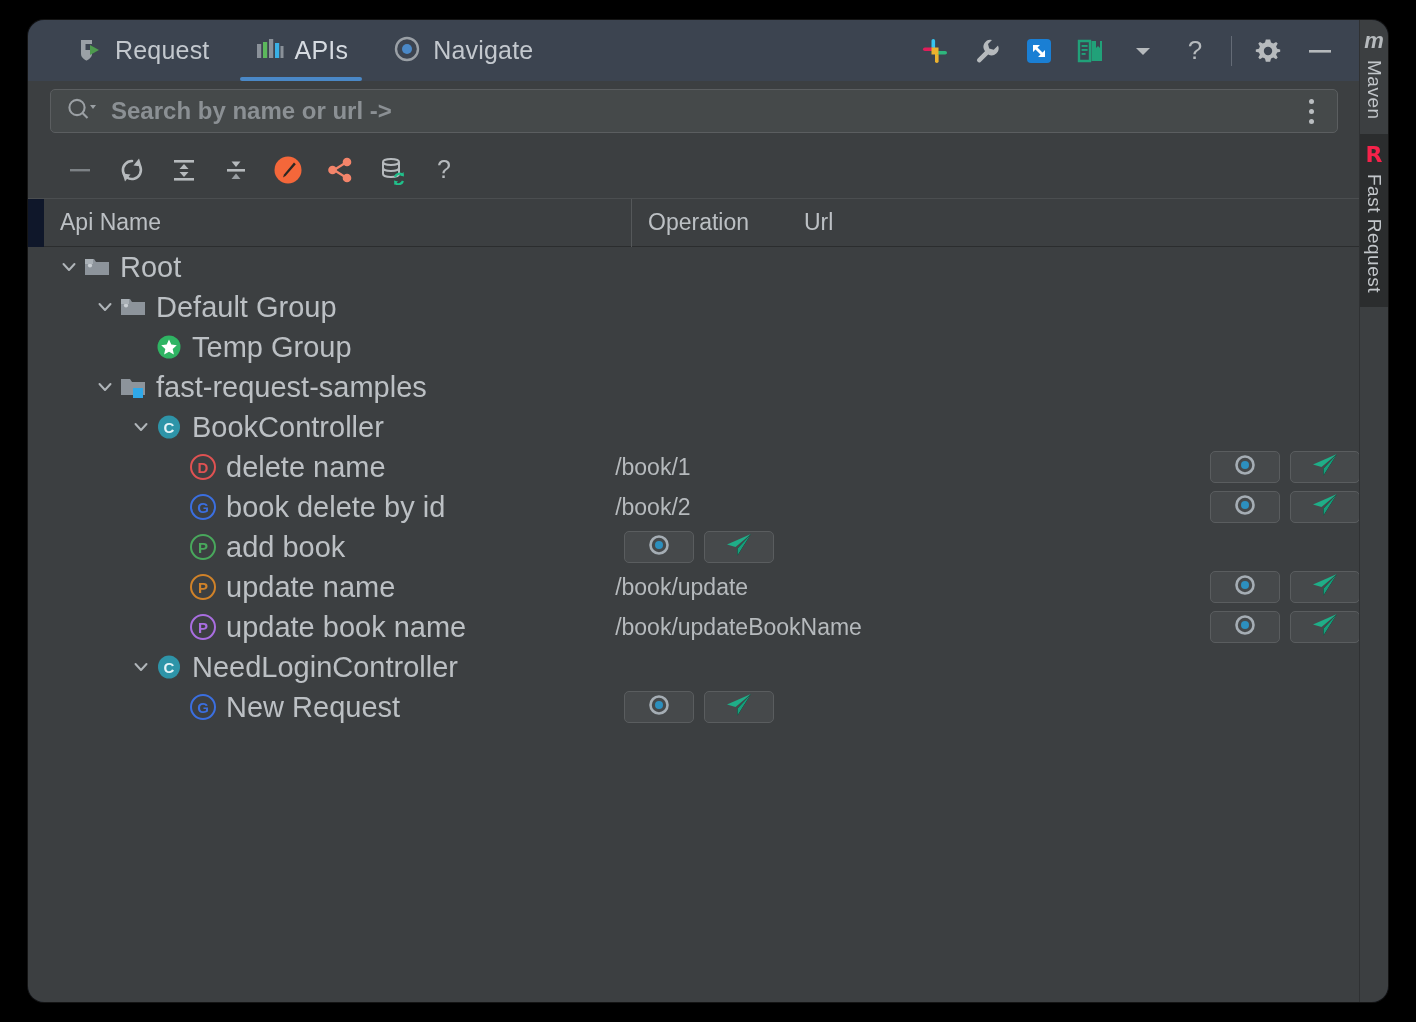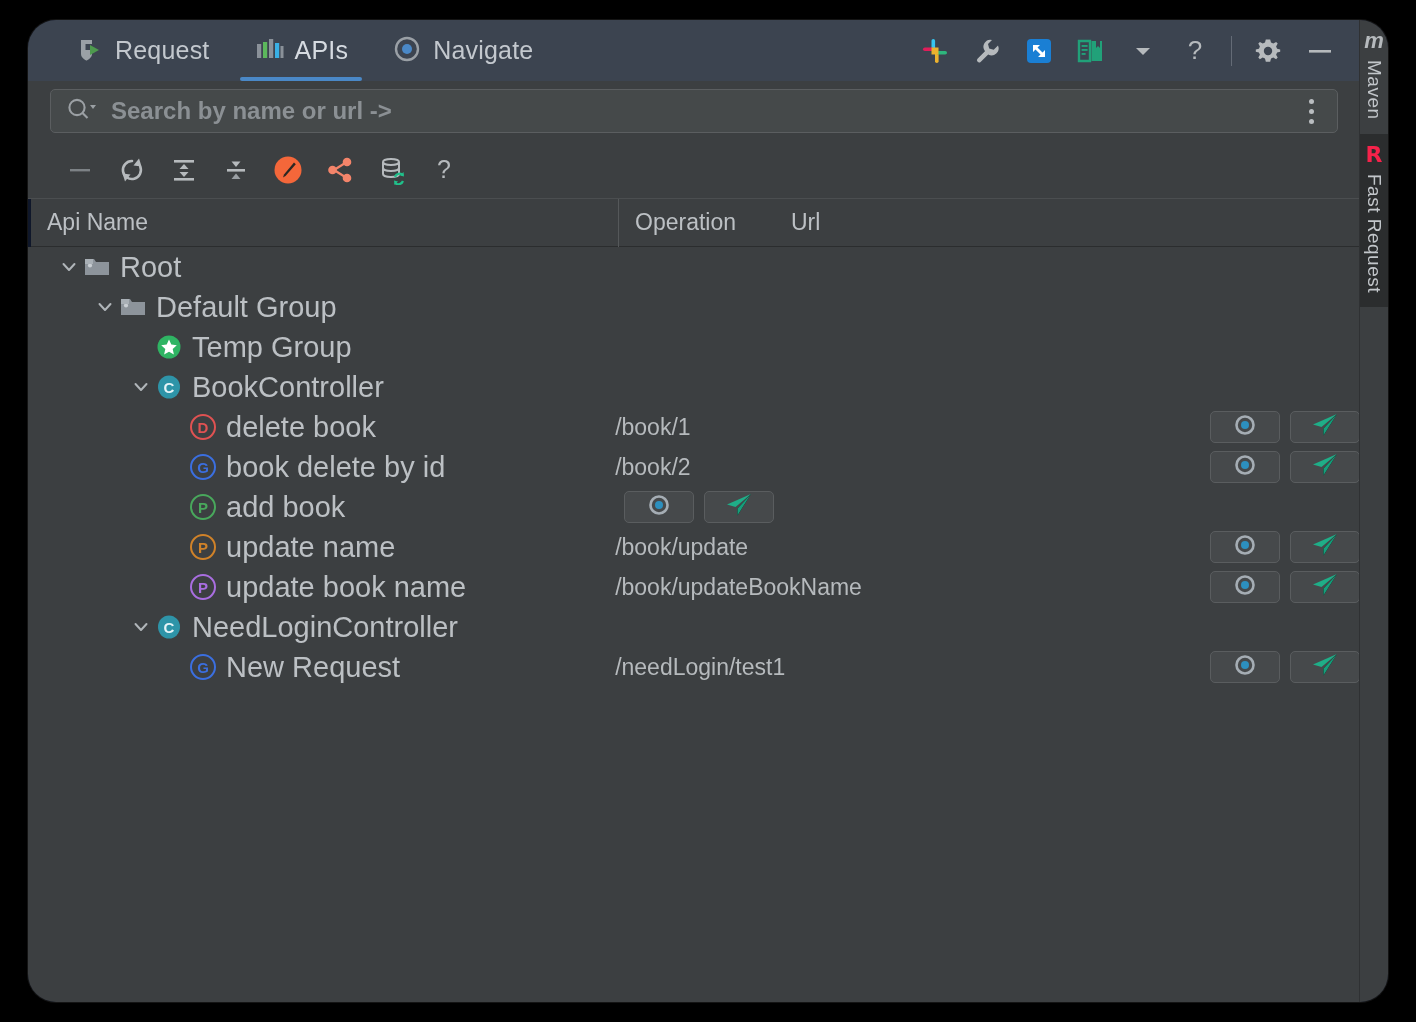--- a/index.html
+++ b/index.html
@@ -19,21 +19,21 @@
     background: #000000;
   }
 
   
   .window {
     position: absolute;
     left: 28px;
     top: 20px;
     width: 1360px;
     height: 982px;
-    border-radius: 28px;
+    border-radius: 16px;
     overflow: hidden;
     background: #0f172a;
     box-shadow: 0 0 0 1px #141414;
   }
 
   
   .tabbar {
     position: absolute;
     left: 0;
     top: 0;
@@ -170,21 +170,21 @@
     height: 50px;
     display: flex;
     align-items: center;
     justify-content: center;
     cursor: default;
   }
 
   
   .thead {
     position: absolute;
-    left: 3px;
+    left: 16px;
     top: 179px;
     width: 1332px;
     height: 48px;
     background: #3c3f41;
     border-bottom: 1px solid #2b2d2e;
     display: flex;
     align-items: center;
     box-sizing: border-box;
   }
   .th {
@@ -585,20 +585,38 @@
                 <circle cx="14" cy="14" r="11.5" fill="#2fb463"></circle>
                 <path d="M14 6.5 L16.3 11.6 L21.8 12.2 L17.7 16 L18.9 21.5 L14 18.7 L9.1 21.5 L10.3 16 L6.2 12.2 L11.7 11.6 Z" fill="#ffffff"></path>
               </svg>
             </span>
             <span class="row-label">Temp Group</span>
           </div>
           <div class="urlcell"></div>
           <div class="opcell"></div>
         </div>
         <div class="row">
+          <div class="namecell" style="padding-left: 64px;">
+            <span class="chev">
+              <svg width="20" height="20" viewBox="0 0 20 20">
+                <path d="M4.5 7 L10 13 L15.5 7" fill="none" stroke="#b0b5b9" stroke-width="2" stroke-linecap="round" stroke-linejoin="round"></path>
+              </svg>
+            </span>
+            <span class="nodeicon">
+              <svg width="28" height="28" viewBox="0 0 28 28">
+                <path d="M2 6 L11 6 L13 9 L26 9 L26 22 L2 22 Z" fill="#8d949b"></path>
+                <rect x="14" y="15" width="10" height="10" fill="#2fa8e8"></rect>
+              </svg>
+            </span>
+            <span class="row-label">fast-request-samples</span>
+          </div>
+          <div class="urlcell"></div>
+          <div class="opcell"></div>
+        </div>
+        <div class="row">
           <div class="namecell" style="padding-left: 100px;">
             <span class="chev">
               <svg width="20" height="20" viewBox="0 0 20 20">
                 <path d="M4.5 7 L10 13 L15.5 7" fill="none" stroke="#b0b5b9" stroke-width="2" stroke-linecap="round" stroke-linejoin="round"></path>
               </svg>
             </span>
             <span class="nodeicon">
               <svg width="28" height="28" viewBox="0 0 28 28">
                 <ellipse cx="14" cy="14" rx="11" ry="11.5" fill="#2e94a8"></ellipse>
                 <text x="14" y="19.5" text-anchor="middle" font-family="Liberation Sans, sans-serif" font-size="15" font-weight="bold" fill="#e6f4f8">C</text>
@@ -606,21 +624,21 @@
             </span>
             <span class="row-label">BookController</span>
           </div>
           <div class="urlcell"></div>
           <div class="opcell"></div>
         </div>
         <div class="row">
           <div class="namecell" style="padding-left: 136px;">
             <span class="chev-spacer"></span>
             <span class="methodbadge" style="color: rgb(224, 82, 82);">D</span>
-            <span class="row-label">delete book</span>
+            <span class="row-label">delete name</span>
           </div>
           <div class="urlcell">/book/1</div>
           <div class="opcell">
             <div class="opbtn">
               <span><svg width="26" height="26" viewBox="0 0 26 26">
                   <circle cx="13" cy="13" r="8.5" fill="none" stroke="#a5adb4" stroke-width="2.6"></circle>
                   <circle cx="13" cy="13" r="4" fill="#2c8fbe"></circle>
                 </svg></span>
             </div>
             <div class="opbtn">
@@ -740,21 +758,20 @@
           </div>
           <div class="urlcell"></div>
           <div class="opcell"></div>
         </div>
         <div class="row">
           <div class="namecell" style="padding-left: 136px;">
             <span class="chev-spacer"></span>
             <span class="methodbadge" style="color: rgb(59, 111, 224);">G</span>
             <span class="row-label">New Request</span>
           </div>
-          <div class="urlcell">/needLogin/test1</div>
           <div class="opcell">
             <div class="opbtn">
               <span><svg width="26" height="26" viewBox="0 0 26 26">
                   <circle cx="13" cy="13" r="8.5" fill="none" stroke="#a5adb4" stroke-width="2.6"></circle>
                   <circle cx="13" cy="13" r="4" fill="#2c8fbe"></circle>
                 </svg></span>
             </div>
             <div class="opbtn">
               <span><svg width="30" height="26" viewBox="0 0 30 26">
                   <path d="M27 2 L3 12.5 L11.5 15 Z" fill="#1fae88"></path>

